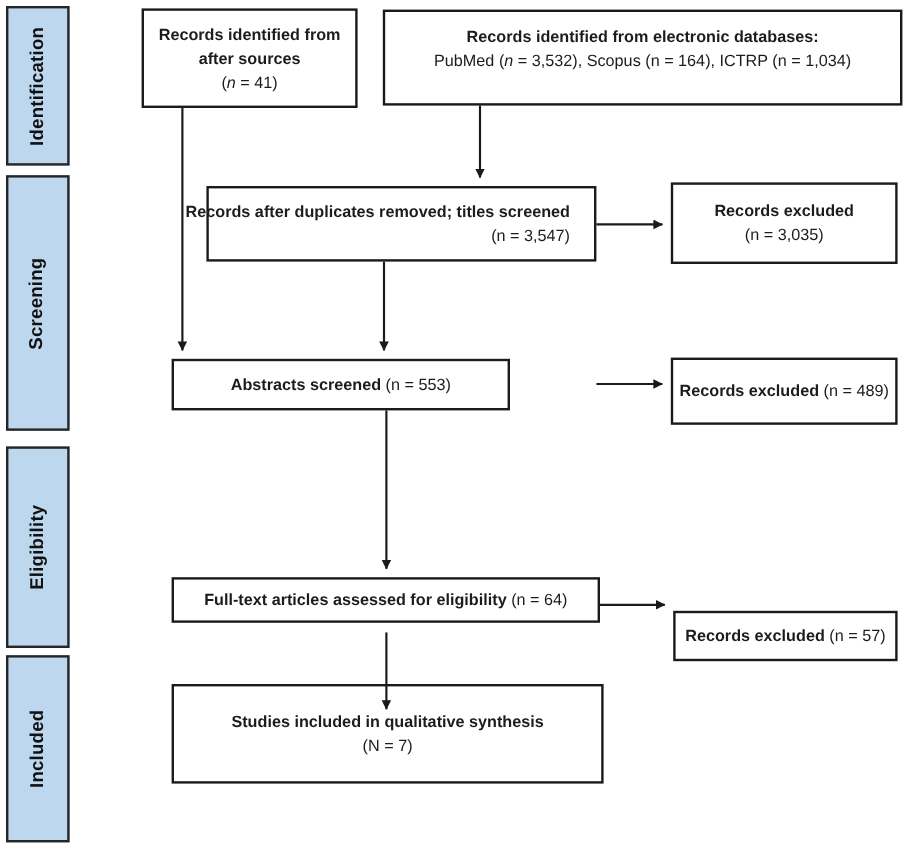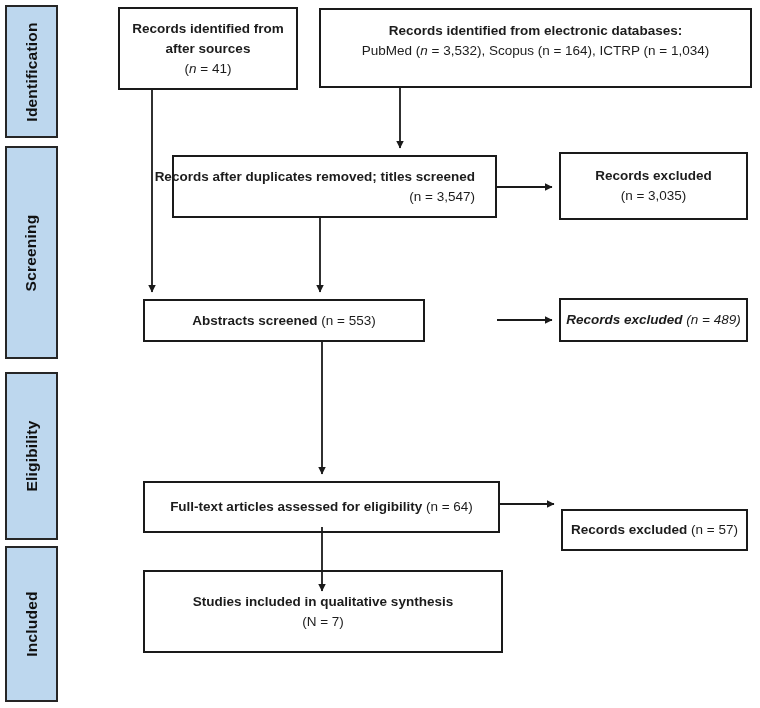--- a/index.html
+++ b/index.html
@@ -59,22 +59,22 @@
     padding:2px 20px;
   }
   .box-line{white-space:nowrap;}
   .b{font-weight:bold;}
   .i{font-style:italic;}
   #box-other-sources{left:118px;top:7px;width:180px;height:83px;}
   #box-databases{left:319px;top:8px;width:433px;height:80px;justify-content:flex-start;padding-top:11px;text-align:right;}
   #box-duplicates-screened{left:172px;top:155px;width:325px;height:63px;align-items:flex-end;}
   #box-excluded-titles{left:559px;top:152px;width:189px;height:68px;}
   #box-abstracts-screened{left:143px;top:299px;width:282px;height:43px;}
-  #box-excluded-abstracts{left:559px;top:298px;width:189px;height:44px;font-style:italic;}
-  #box-fulltext-assessed{left:143px;top:481px;width:357px;height:52px;}
+  #box-excluded-abstracts{left:559px;top:298px;width:189px;height:56px;}
+  #box-fulltext-assessed{left:143px;top:481px;width:357px;height:38px;}
   #box-excluded-fulltext{left:561px;top:509px;width:187px;height:42px;}
   #box-included-studies{left:143px;top:570px;width:360px;height:83px;}
   
   #arrow-layer{
     position:absolute;
     left:0;top:0;
     width:760px;height:708px;
     pointer-events:none;
   }
   #arrow-layer line{

